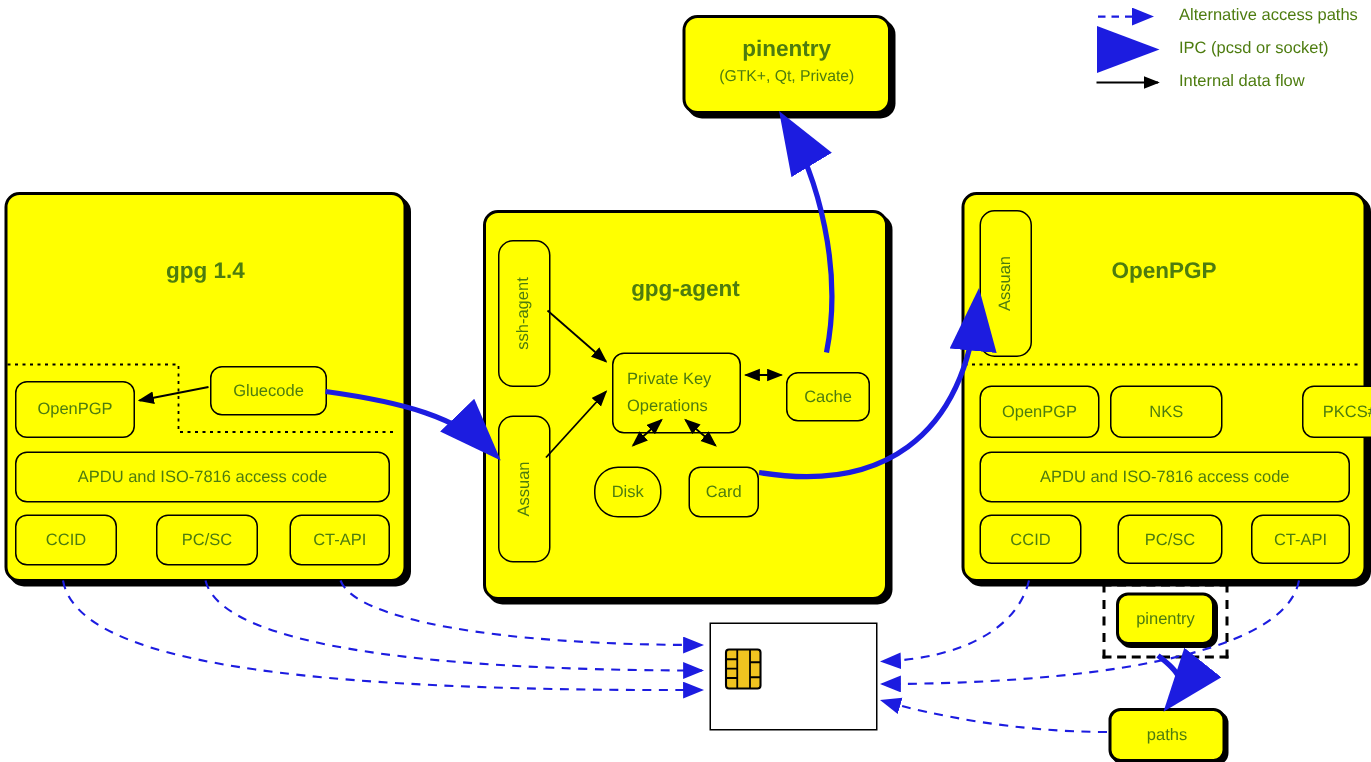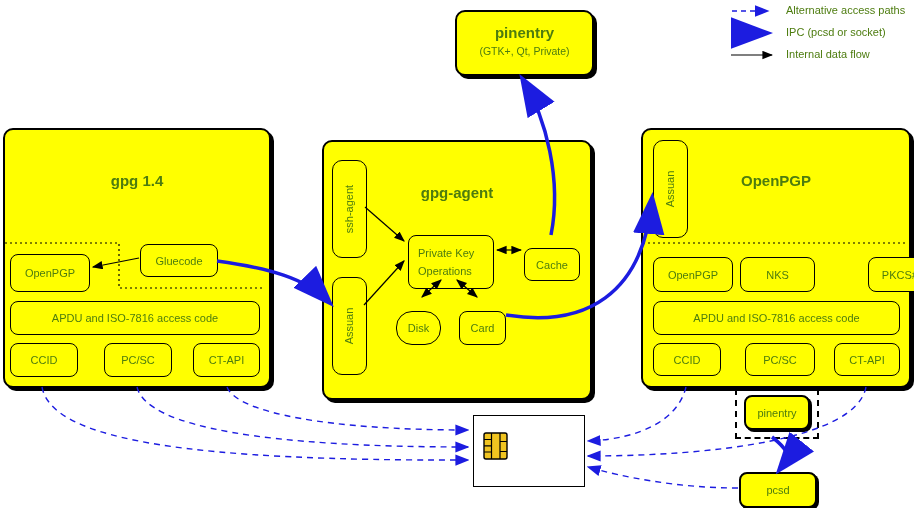--- a/index.html
+++ b/index.html
@@ -118,21 +118,21 @@
     <div class="inner" style="left:10px; top:171px; width:245px; height:32px;">APDU and ISO-7816 access code</div>
     <div class="inner" style="left:10px; top:213px; width:66px; height:31px;">CCID</div>
     <div class="inner" style="left:102px; top:213px; width:68px; height:31px;">PC/SC</div>
     <div class="inner" style="left:191px; top:213px; width:64px; height:31px;">CT-API</div>
   </div>
 
   <div class="smartcard"></div>
 
   <div class="wrapper-frame"></div>
   <div class="smallyellow" style="left:744px; top:395px; width:62px; height:31px;">pinentry</div>
-  <div class="smallyellow" style="left:739px; top:472px; width:74px; height:32px;">pcsd</div>
+  <div class="smallyellow" style="left:739px; top:472px; width:74px; height:32px;">paths</div>
 
   <svg class="overlay" viewBox="0 0 914 508">
     <defs>
       <marker id="ab" markerWidth="9" markerHeight="8" refX="8" refY="3.5" orient="auto-start-reverse">
         <path d="M0,0 L9,3.5 L0,7 z" fill="#000"></path>
       </marker>
       <marker id="abl" markerWidth="12" markerHeight="10" refX="10" refY="4.5" orient="auto-start-reverse">
         <path d="M0,0 L12,4.5 L0,9 z" fill="#1c1ce0"></path>
       </marker>
       <marker id="abs" markerWidth="10" markerHeight="9" refX="9" refY="4" orient="auto-start-reverse">

